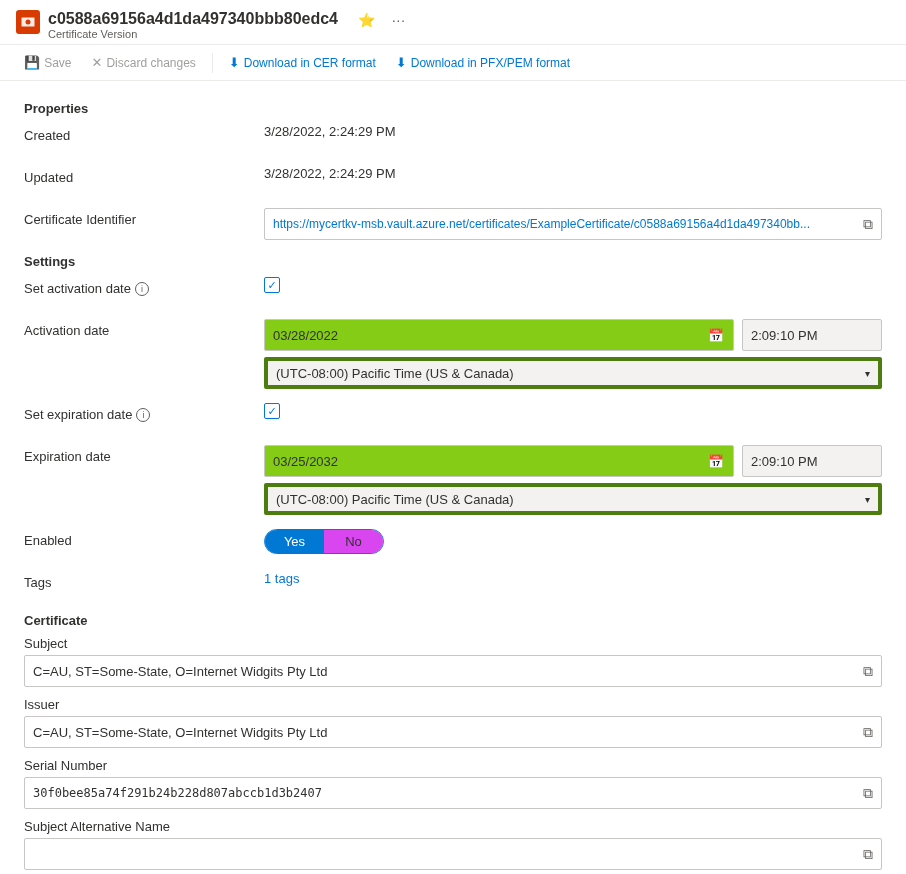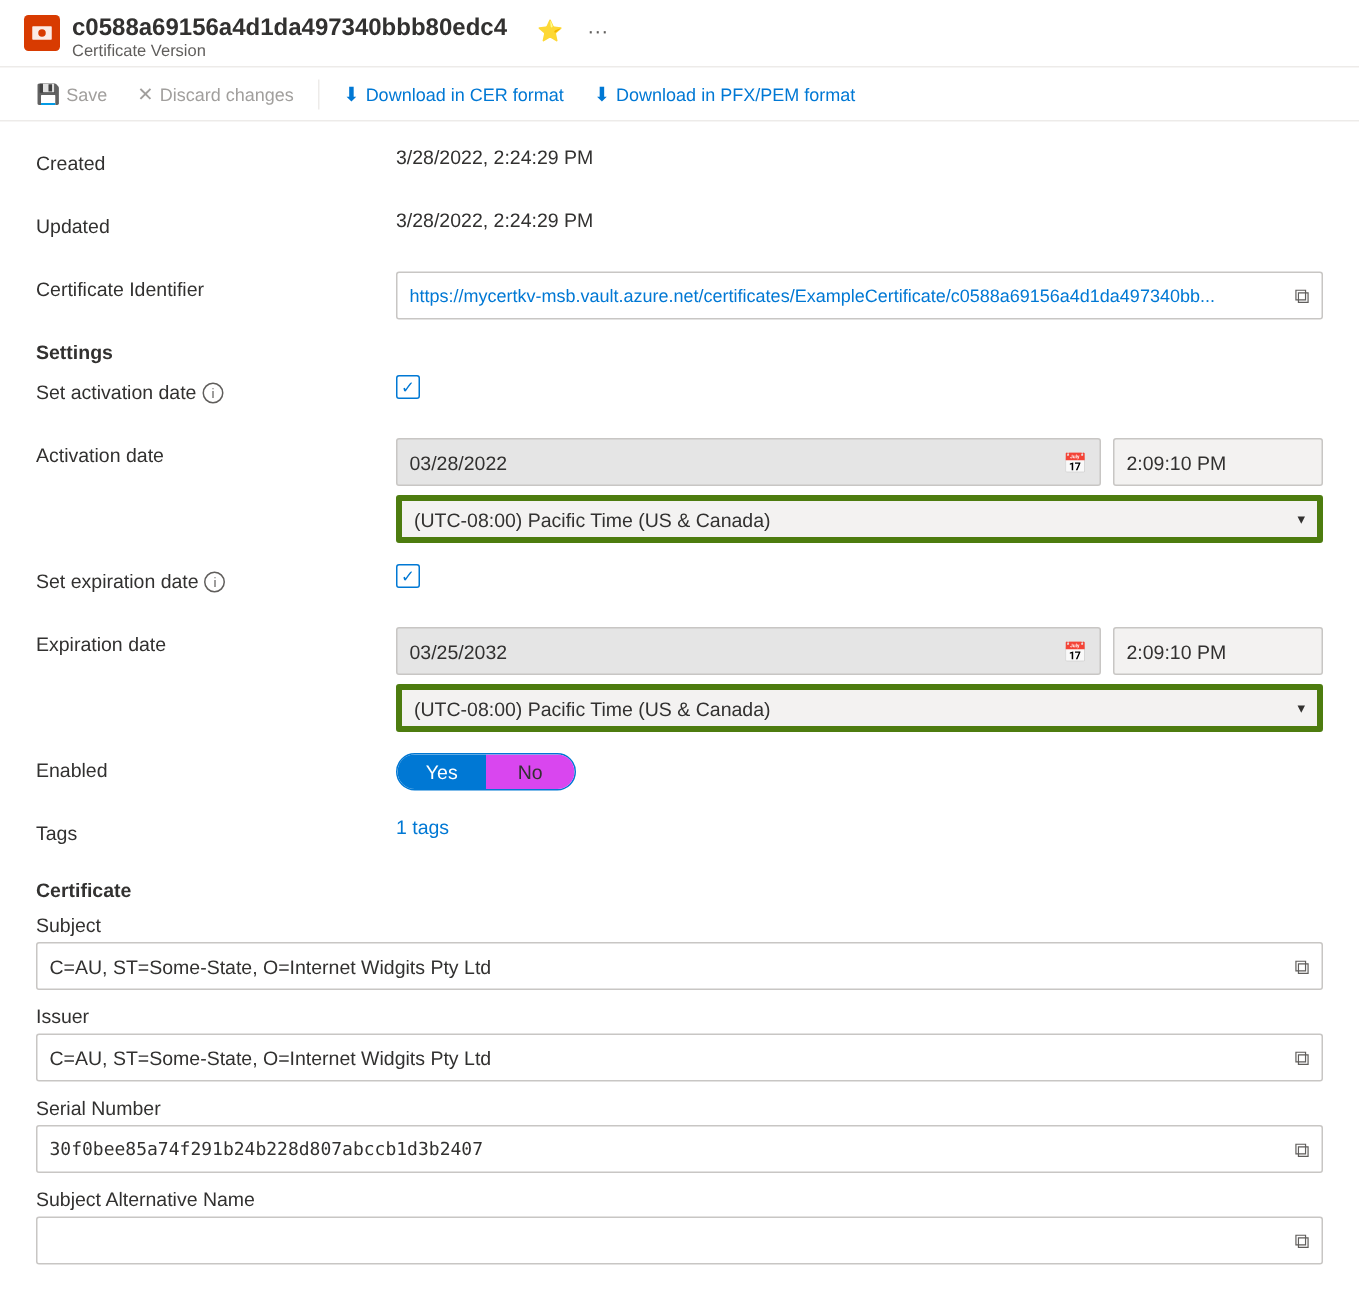--- a/index.html
+++ b/index.html
@@ -102,21 +102,21 @@
     }
     .input-field-url .copy-btn {
       margin-left: auto; cursor: pointer; color: #605e5c; font-size: 14px; flex-shrink: 0;
     }
     .date-time-row {
       display: flex; gap: 8px;
     }
     .date-field {
       display: flex; align-items: center;
       border: 1px solid #c8c6c4; border-radius: 2px;
-      padding: 4px 8px; background: #e5e5e5;
+      padding: 4px 8px; background: #84cc16;
       color: #323130; font-size: 13px; height: 32px;
       flex: 1;
       justify-content: space-between;
     }
     .date-field .cal-icon { margin-left: auto; color: #605e5c; font-size: 13px; }
     .time-field {
       display: flex; align-items: center;
       border: 1px solid #c8c6c4; border-radius: 2px;
       padding: 4px 8px; background: #f3f2f1;
       color: #323130; font-size: 13px; height: 32px;
@@ -215,20 +215,21 @@
     <span>Download in CER format</span>
   </button>
   <button class="toolbar-btn download">
     <span class="icon">⬇</span>
     <span>Download in PFX/PEM format</span>
   </button>
 </div>
 
 <div class="content">
 
+  <div class="section-title">Properties</div>
 
   <div class="prop-row">
     <div class="prop-label">Created</div>
     <div class="prop-value">3/28/2022, 2:24:29 PM</div>
   </div>
 
   <div class="prop-row">
     <div class="prop-label">Updated</div>
     <div class="prop-value">3/28/2022, 2:24:29 PM</div>
   </div>

